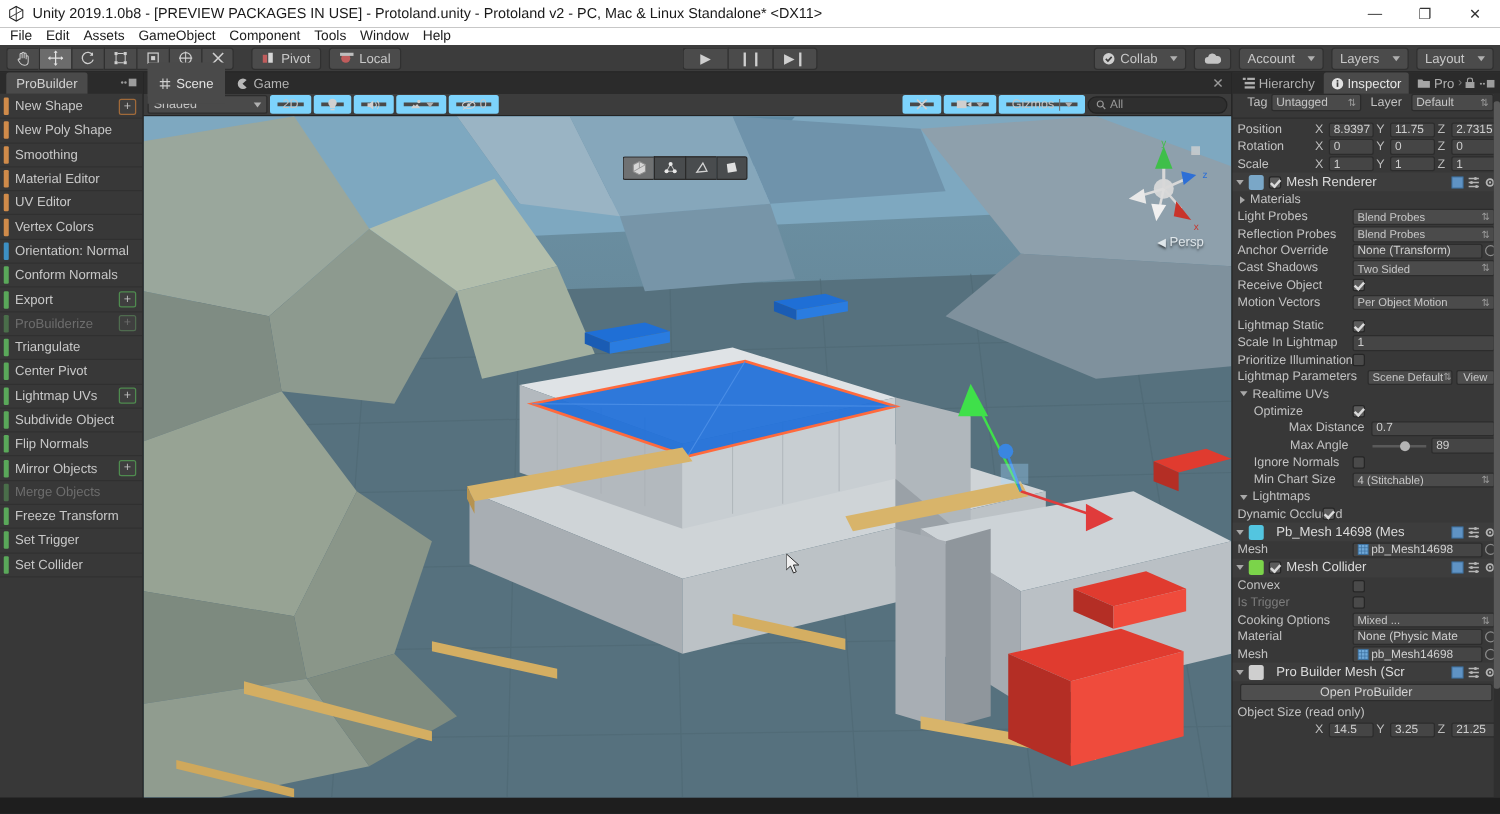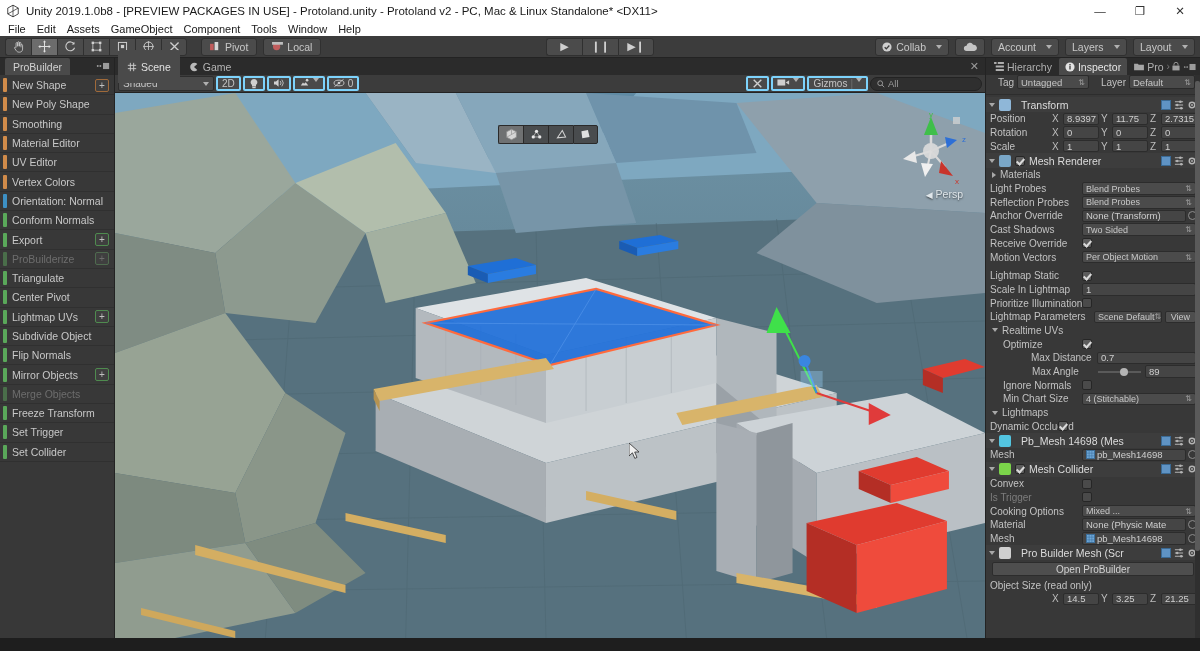--- a/index.html
+++ b/index.html
@@ -107,22 +107,22 @@
                   padding-left: 3px; position: relative; }
   .sv-tab { height: 33px; display: flex; align-items: center; gap: 4px; padding: 0 9px;
             font-size: 10.5px; color: #b4b4b4; border-radius: 2px 2px 0 0; }
   .sv-tab.active { background: #4a4a4a; color: #e2e2e2; }
   .tab-close { position: absolute; right: 6px; color: #9a9a9a; font-size: 11px; }
   .scene-toolbar { height: 18px; background: #3c3c3c; display: flex; align-items: center;
                    gap: 2px; padding: 0 3px; border-bottom: 1px solid #232323; }
   .st-dd { width: 96px; height: 15px; background: #4a4a4a; border: 1px solid #2d2d2d;
            display: flex; align-items: center; padding: 0 4px; font-size: 10px;
            color: #c4c4c4; border-radius: 2px; justify-content: space-between; }
-  .st-btn { height: 15px; min-width: 22px; background: #4a4a4a; border: 2px solid #7dd3fc;
-            display: flex; align-items: flex-start; justify-content: center; padding: 0 4px;
+  .st-btn { height: 15px; min-width: 22px; background: #4a4a4a; border: 6px solid #7dd3fc;
+            display: flex; align-items: center; justify-content: center; padding: 0 4px;
             border-radius: 2px; color: #c4c4c4; font-size: 10px; gap: 3px; }
   .st-right { margin-left: auto; display: flex; align-items: center; gap: 2px; }
   .st-search { width: 112px; height: 14px; background: #2f2f2f; border: 1px solid #232323;
                border-radius: 7px; display: flex; align-items: center; padding: 0 6px;
                font-size: 9.5px; color: #9a9a9a; gap: 3px; }
 
   .viewport { flex: 1; position: relative; overflow: hidden; background: #5d7b8a; }
 
   .pb-modebar { position: absolute; left: 383px; top: 32px; display: flex; z-index: 6; }
   .pbm-btn { width: 25px; height: 19px; background: rgba(68,68,68,.92);
@@ -737,50 +737,29 @@
       </div>
 
       <div class="insp-body">
 
         <div class="tag-row">
           <span class="plabel" style="width:24px;text-align:right">Tag</span>
           <div class="sm-dd" style="width:72px">
             <span>Untagged</span>
             <span style="color:#9c9c9c;font-size:8px">⇅</span>
           </div>
-          <span class="plabel" style="width:34px;text-align:right">Layer</span>
+          <span class="plabel" style="width:34px;text-align:center">Layer</span>
           <div class="sm-dd" style="width:66px">
             <span>Default</span>
             <span style="color:#9c9c9c;font-size:8px">⇅</span>
           </div>
         </div>
         <div class="divider"></div>
 
         <div id="components">
-            <div class="comp-head">
-              <span class="tri down"></span>
-              <span class="comp-ico" style="background:#8fb7d8"></span>
-              <span style="width:2px"></span>
-              <span class="comp-title">Transform</span>
-              <span class="comp-tools">
-                <svg width="10" height="10" viewBox="0 0 11 11">
-                  <rect x="0.5" y="0.5" width="10" height="10" fill="#5f93c4" stroke="#3a6a96"></rect>
-                </svg>
-                <svg width="10" height="10" viewBox="0 0 11 11">
-                  <path d="M1 2h9M1 5.5h9M1 9h9" stroke="#b4b4b4" stroke-width="1.2"></path>
-                  <circle cx="7" cy="2" r="1.4" fill="#b4b4b4"></circle>
-                  <circle cx="3.5" cy="5.5" r="1.4" fill="#b4b4b4"></circle>
-                  <circle cx="8" cy="9" r="1.4" fill="#b4b4b4"></circle>
-                </svg>
-                <svg width="10" height="10" viewBox="0 0 11 11">
-                  <circle cx="5.5" cy="5.5" r="3" fill="none" stroke="#b4b4b4" stroke-width="1.6"></circle>
-                  <circle cx="5.5" cy="5.5" r="1" fill="#b4b4b4"></circle>
-                </svg>
-              </span>
-            </div>
             <div class="prow">
               <span class="plabel" style="width:62px">Position</span>
               <span class="vrow">
                 <span class="axlbl">X</span>
                 <span class="pfield" style="flex:1">8.9397</span>
                 <span class="axlbl">Y</span>
                 <span class="pfield" style="flex:1">11.75</span>
                 <span class="axlbl">Z</span>
                 <span class="pfield" style="flex:1">2.7315</span>
               </span>
@@ -856,21 +835,21 @@
               <span style="width:3px"></span>
             </div>
             <div class="prow">
               <span class="plabel" style="width:92px;margin-left:0px">Cast Shadows</span>
               <span class="pdd" style="flex:1;margin-right:4px">
                 <span>Two Sided</span>
                 <span style="color:#9c9c9c;font-size:8px">⇅</span>
               </span>
             </div>
             <div class="prow">
-              <span class="plabel" style="width:92px;margin-left:0px">Receive Override</span>
+              <span class="plabel" style="width:92px;margin-left:0px">Receive Object</span>
               <span class="cbsm on"></span>
             </div>
             <div class="prow">
               <span class="plabel" style="width:92px;margin-left:0px">Motion Vectors</span>
               <span class="pdd" style="flex:1;margin-right:4px">
                 <span>Per Object Motion</span>
                 <span style="color:#9c9c9c;font-size:8px">⇅</span>
               </span>
             </div>
             <div style="height: 5px;"></div>

